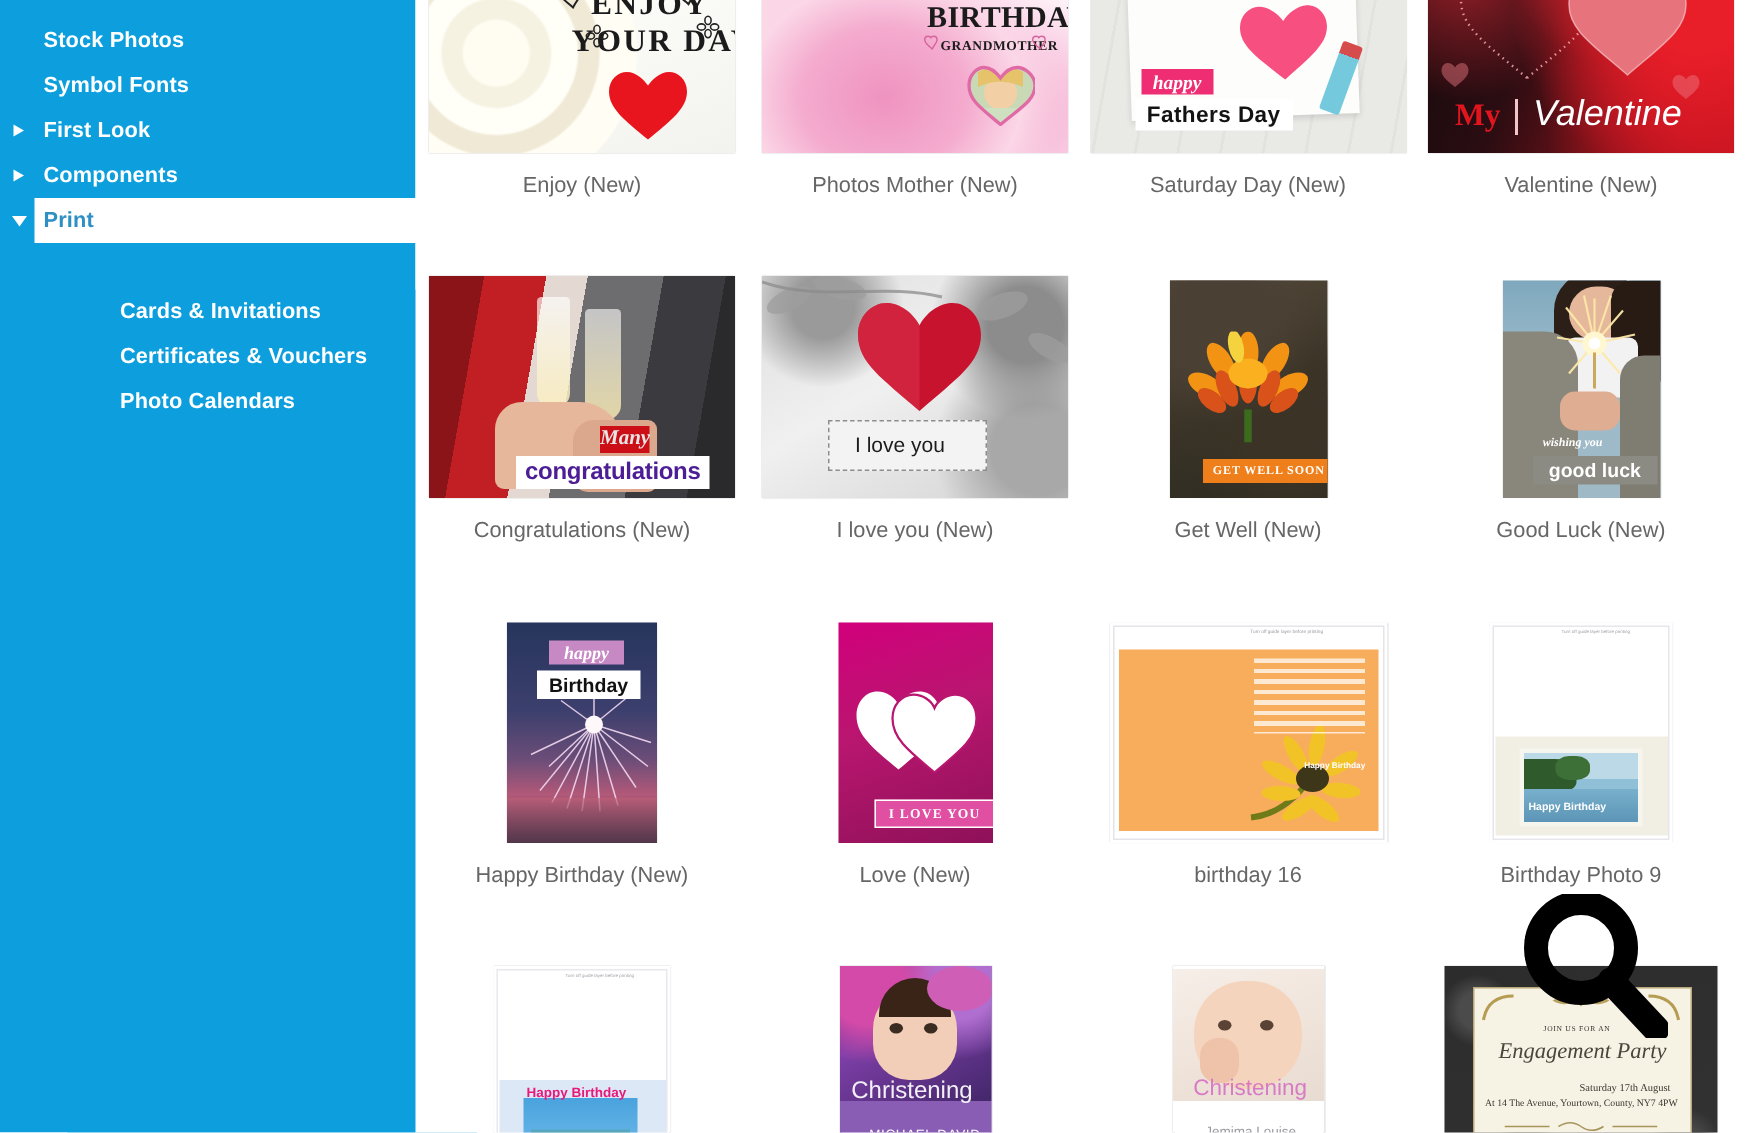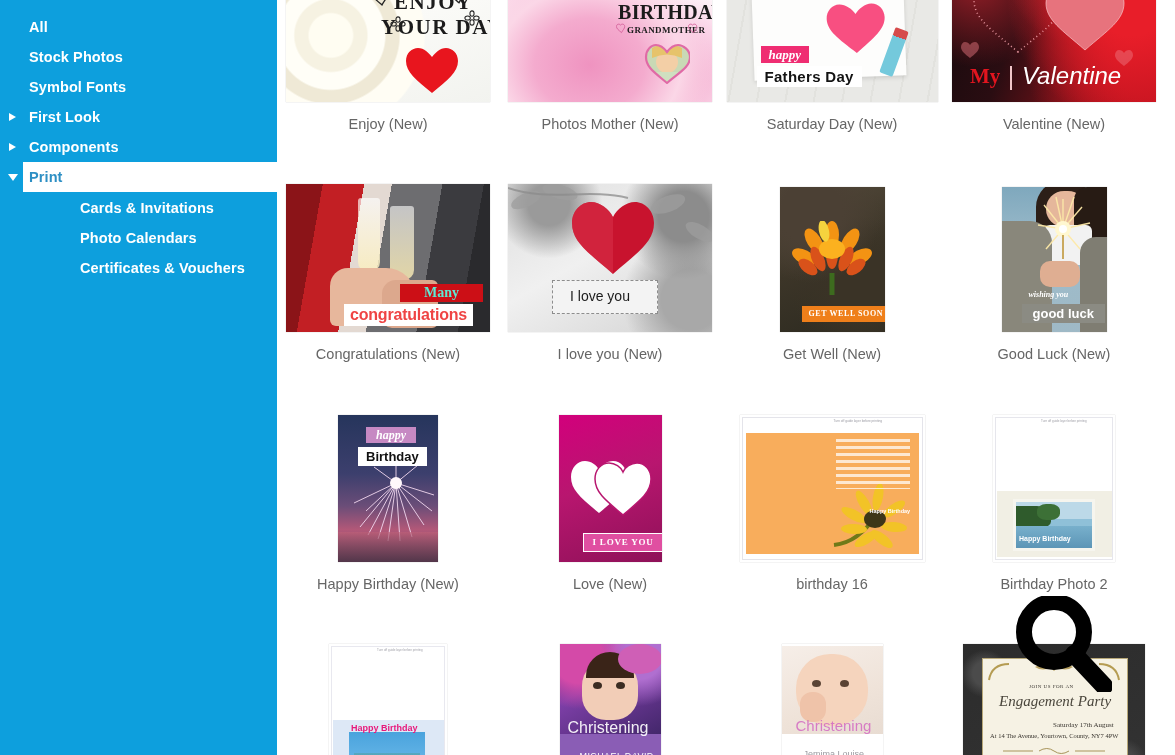--- a/index.html
+++ b/index.html
@@ -118,23 +118,20 @@
   }
 </style>
 </head>
 <body>
 
 <div id="sidebar">
 
   <div>
     <div class="spacer-top"></div>
 
-    <div class="nav-row lvl0">
-      <span class="lbl">All</span>
-    </div>
 
     <div class="nav-row lvl0">
       <span class="lbl">Stock Photos</span>
     </div>
 
     <div class="nav-row lvl0">
       <span class="lbl">Symbol Fonts</span>
     </div>
 
     <div class="nav-row lvl0">
@@ -153,24 +150,24 @@
       <span class="lbl">Print</span>
     </div>
   </div>
 
   <div class="lower-strip">
     <div class="lower-items">
       <div class="nav-row lvl1">
         <span class="lbl">Cards &amp; Invitations</span>
       </div>
       <div class="nav-row lvl1">
+        <span class="lbl">Certificates &amp; Vouchers</span>
+      </div>
+      <div class="nav-row lvl1">
         <span class="lbl">Photo Calendars</span>
-      </div>
-      <div class="nav-row lvl1">
-        <span class="lbl">Certificates &amp; Vouchers</span>
       </div>
     </div>
   </div>
 </div>
 
 <div id="content">
   <div class="grid">
 
     <div class="row">
 
@@ -307,22 +304,22 @@
     <div class="row">
 
       <div class="cell">
         <div class="thumb-wrap">
           <div class="thumb card" style="width:204px;height:148px;background:
                  linear-gradient(100deg,#8b1418 0 16%,#c21f24 16% 34%,#e3d9d2 34% 46%,#6d6d70 46% 68%,#3b3b3f 68% 86%,#2a2a2d 86% 100%);">
             <div style="position:absolute;left:72px;top:14px;width:22px;height:74px;background:linear-gradient(180deg,rgba(255,255,255,.65),rgba(250,238,190,.85));border-radius:3px 3px 10px 10px;"></div>
             <div style="position:absolute;left:104px;top:22px;width:24px;height:74px;background:linear-gradient(180deg,rgba(255,255,255,.6),rgba(246,232,176,.85));border-radius:3px 3px 10px 10px;"></div>
             <div style="position:absolute;left:44px;top:84px;width:86px;height:58px;background:#e7b79c;border-radius:18px 30px 6px 6px;"></div>
             <div style="position:absolute;left:96px;top:96px;width:56px;height:48px;background:#dca88d;border-radius:14px 6px 6px 10px;"></div>
-            <span class="chip" style="left:114px;top:100px;font-size:14px;color:#5eead4;background:#cc0f16;padding:2px 24px;font-family:'Liberation Serif',serif;">Many</span>
-            <span class="chip" style="left:58px;top:120px;font-size:16px;color:#ef4444;background:#ffffff;padding:3px 6px;letter-spacing:-.2px;">congratulations</span>
+            <span class="chip" style="left:114px;top:100px;font-size:14px;color:#e5e5e5;background:#cc0f16;padding:2px 0;font-style:italic;font-family:'Liberation Serif',serif;">Many</span>
+            <span class="chip" style="left:58px;top:120px;font-size:16px;color:#4c1d95;background:#ffffff;padding:3px 6px;letter-spacing:-.2px;">congratulations</span>
           </div>
         </div>
         <div class="caption">Congratulations (New)</div>
       </div>
 
       <div class="cell">
         <div class="thumb-wrap">
           <div class="thumb card" style="width:204px;height:148px;background:
                  radial-gradient(circle at 20% 14%,#9a9a9a 0 10%,rgba(0,0,0,0) 26%),
                  radial-gradient(circle at 86% 22%,#8c8c8c 0 12%,rgba(0,0,0,0) 30%),
@@ -498,21 +495,21 @@
               <div style="width:100%;height:100%;background:
                      linear-gradient(180deg,#bcd9e8 0 38%,#8fc0d8 38% 52%,#6ea6c6 52% 100%);position:relative;overflow:hidden;">
                 <div style="position:absolute;left:0;top:8%;width:46%;height:48%;background:#2f5b2c;border-radius:0 40% 30% 0;"></div>
                 <div style="position:absolute;left:28%;top:4%;width:30%;height:36%;background:#3c7036;border-radius:40%;"></div>
                 <div style="position:absolute;left:0;top:52%;width:100%;height:48%;background:linear-gradient(180deg,#78b0cc,#5c95b6);"></div>
               </div>
             </div>
             <span class="chip" style="left:26px;top:120px;font-size:7px;color:#ffffff;">Happy Birthday</span>
           </div>
         </div>
-        <div class="caption">Birthday Photo 2</div>
+        <div class="caption">Birthday Photo 9</div>
       </div>
     </div>
 
     <div class="row-gap"></div>
 
     <div class="row">
 
       <div class="cell">
         <div class="thumb-wrap">
           <div class="thumb card" style="width:118px;height:148px;background:#ffffff;">

